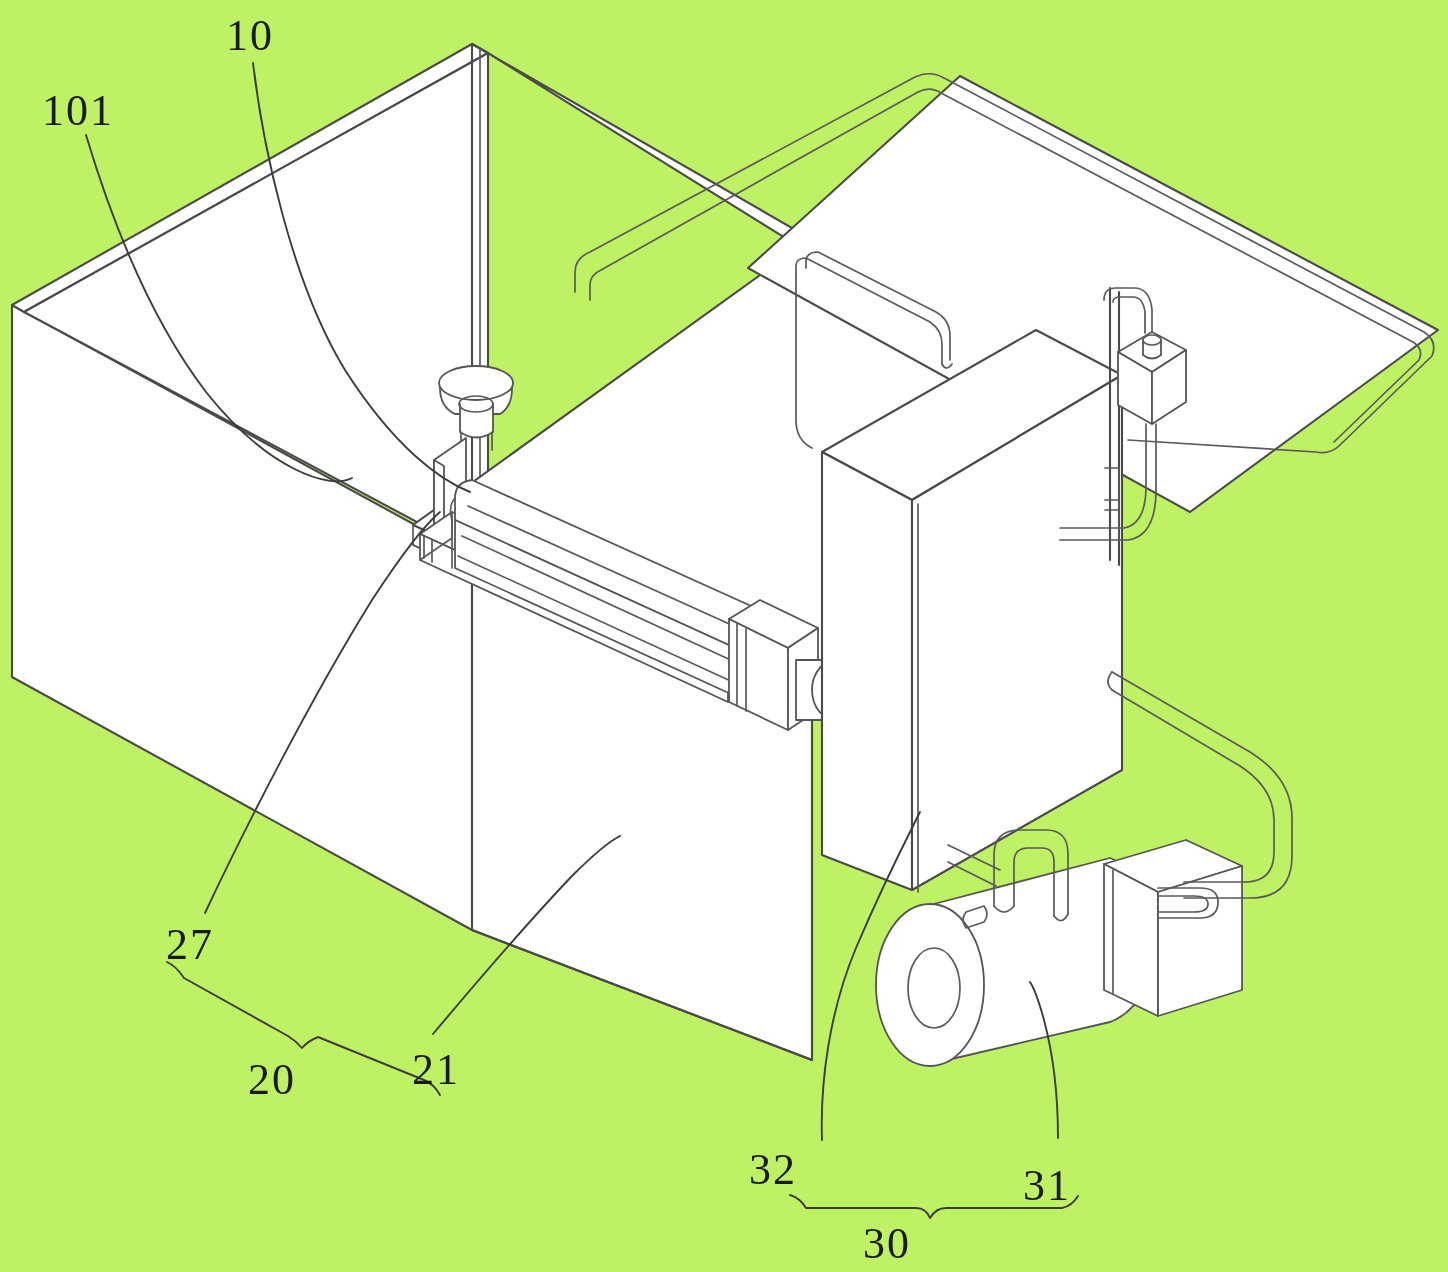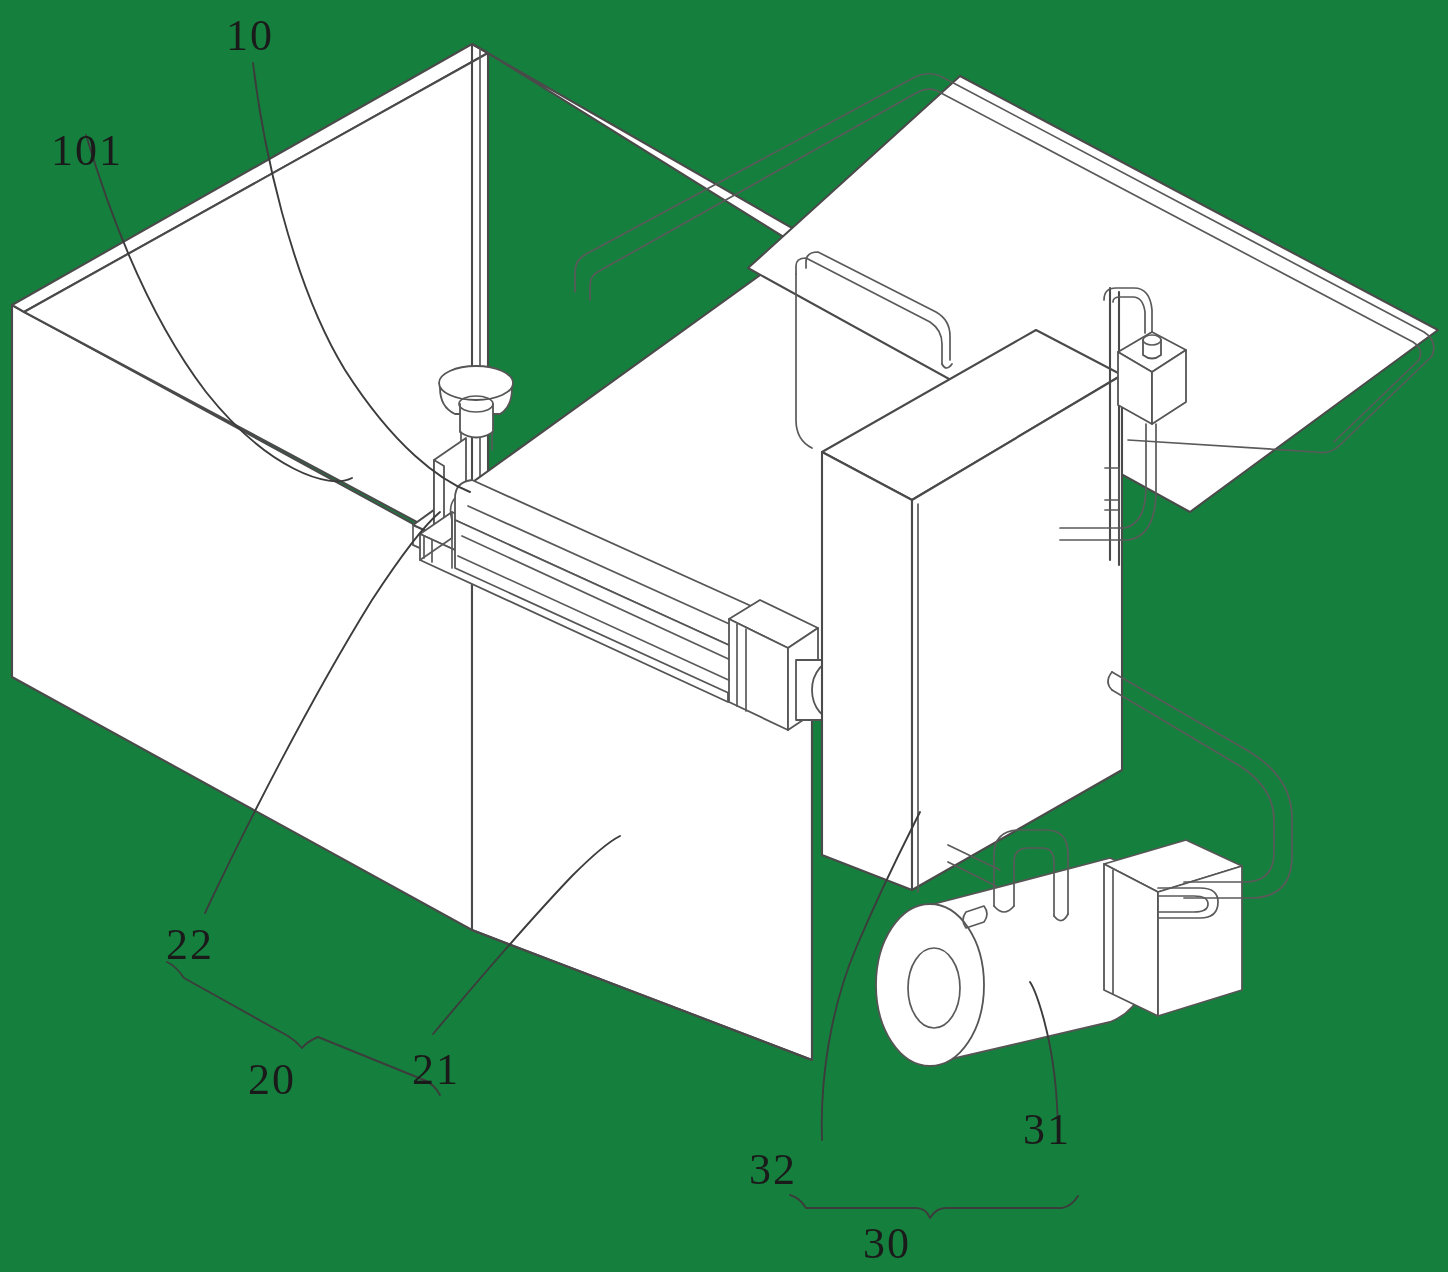--- a/index.html
+++ b/index.html
@@ -8,21 +8,21 @@
     padding: 0;
     background: #ffffff;
   }
   body {
     font-family: "Liberation Serif", "DejaVu Serif", serif;
   }
   #figure-root {
     position: relative;
     width: 1448px;
     height: 1272px;
-    background: #15803d;
+    background: #bef264;
     overflow: hidden;
   }
   #drawing-svg {
     position: absolute;
     left: 0;
     top: 0;
     width: 1448px;
     height: 1272px;
     display: block;
   }
@@ -257,27 +257,27 @@
 
       <path class="brace" d="M 167,962 Q 176,966 184,978 L 288,1036 Q 296,1041 302,1048 Q 308,1041 318,1037 L 424,1080 Q 434,1084 440,1095"></path>
 
       <path class="brace" d="M 790,1195 Q 800,1198 806,1208 L 916,1208 Q 926,1208 930,1218 Q 936,1208 946,1208 L 1062,1208 Q 1072,1206 1078,1196"></path>
     </g>
 
   </svg>
 
   <div class="ref-label" style="left:226px; top:14px;">10</div>
 
-  <div class="ref-label" style="left:51px; top:89px;margin-top:40px;">101</div>
-
-  <div class="ref-label" style="left:166px; top:923px;">22</div>
+  <div class="ref-label" style="left:42px; top:89px;">101</div>
+
+  <div class="ref-label" style="left:166px; top:923px;">27</div>
 
   <div class="ref-label" style="left:248px; top:1058px;">20</div>
 
   <div class="ref-label" style="left:412px; top:1048px;">21</div>
 
   <div class="ref-label" style="left:749px; top:1148px;">32</div>
 
-  <div class="ref-label" style="left:1023px; top:1108px;">31</div>
+  <div class="ref-label" style="left:1023px; top:1164px;">31</div>
 
   <div class="ref-label" style="left:863px; top:1222px;">30</div>
 
 </div>
 
 </body></html>

